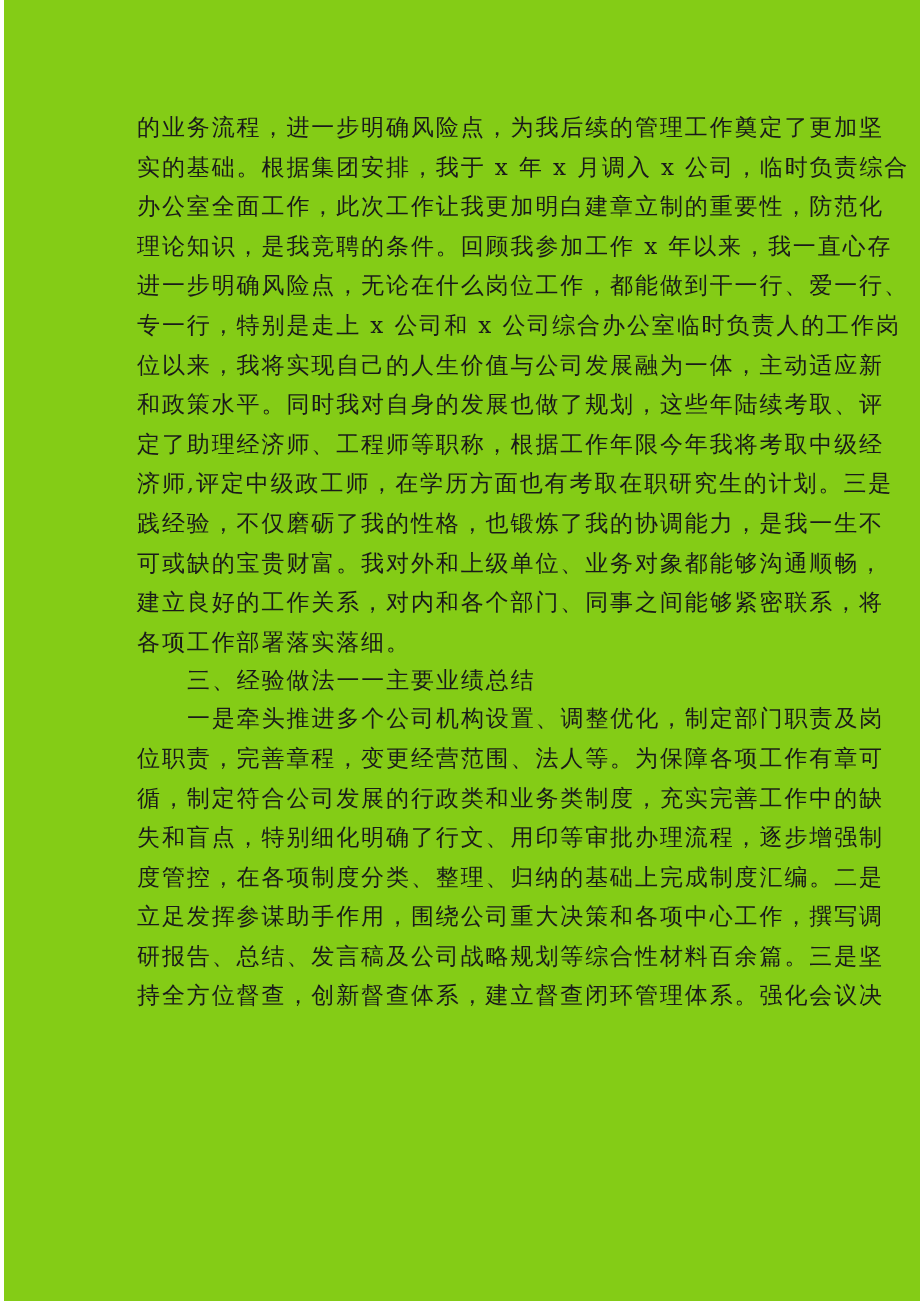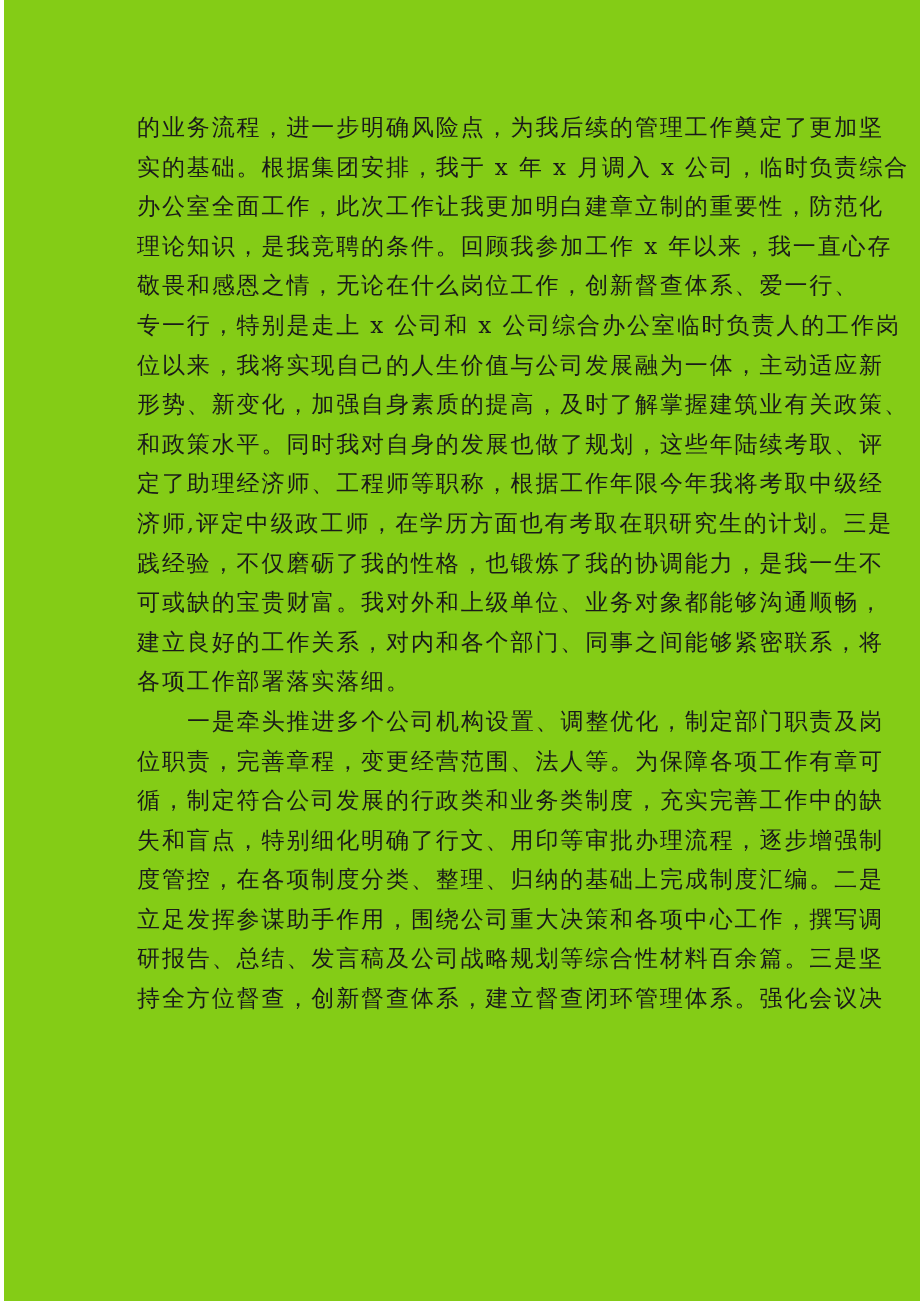--- a/index.html
+++ b/index.html
@@ -27,33 +27,33 @@
 <body>
 
 <div class="page">
   <div class="content">
 
     <div>
       <span class="line">的业务流程，进一步明确风险点，为我后续的管理工作奠定了更加坚</span>
       <span class="line">实的基础。根据集团安排，我于 x 年 x 月调入 x 公司，临时负责综合</span>
       <span class="line">办公室全面工作，此次工作让我更加明白建章立制的重要性，防范化</span>
       <span class="line">理论知识，是我竞聘的条件。回顾我参加工作 x 年以来，我一直心存</span>
-      <span class="line">敬畏和感恩之情，无论在什么岗位工作，创新督查体系、爱一行、</span>
+      <span class="line">进一步明确风险点，无论在什么岗位工作，都能做到干一行、爱一行、</span>
       <span class="line">专一行，特别是走上 x 公司和 x 公司综合办公室临时负责人的工作岗</span>
       <span class="line">位以来，我将实现自己的人生价值与公司发展融为一体，主动适应新</span>
-      <span class="line">形势、新变化，加强自身素质的提高，及时了解掌握建筑业有关政策、</span>
       <span class="line">和政策水平。同时我对自身的发展也做了规划，这些年陆续考取、评</span>
       <span class="line">定了助理经济师、工程师等职称，根据工作年限今年我将考取中级经</span>
       <span class="line">济师,评定中级政工师，在学历方面也有考取在职研究生的计划。三是</span>
       <span class="line">践经验，不仅磨砺了我的性格，也锻炼了我的协调能力，是我一生不</span>
       <span class="line">可或缺的宝贵财富。我对外和上级单位、业务对象都能够沟通顺畅，</span>
       <span class="line">建立良好的工作关系，对内和各个部门、同事之间能够紧密联系，将</span>
       <span class="line">各项工作部署落实落细。</span>
     </div>
 
+    <span class="line indent heading-line">三、经验做法一一主要业绩总结</span>
 
     <div>
       <span class="line indent">一是牵头推进多个公司机构设置、调整优化，制定部门职责及岗</span>
       <span class="line">位职责，完善章程，变更经营范围、法人等。为保障各项工作有章可</span>
       <span class="line">循，制定符合公司发展的行政类和业务类制度，充实完善工作中的缺</span>
       <span class="line">失和盲点，特别细化明确了行文、用印等审批办理流程，逐步增强制</span>
       <span class="line">度管控，在各项制度分类、整理、归纳的基础上完成制度汇编。二是</span>
       <span class="line">立足发挥参谋助手作用，围绕公司重大决策和各项中心工作，撰写调</span>
       <span class="line">研报告、总结、发言稿及公司战略规划等综合性材料百余篇。三是坚</span>
       <span class="line">持全方位督查，创新督查体系，建立督查闭环管理体系。强化会议决</span>

